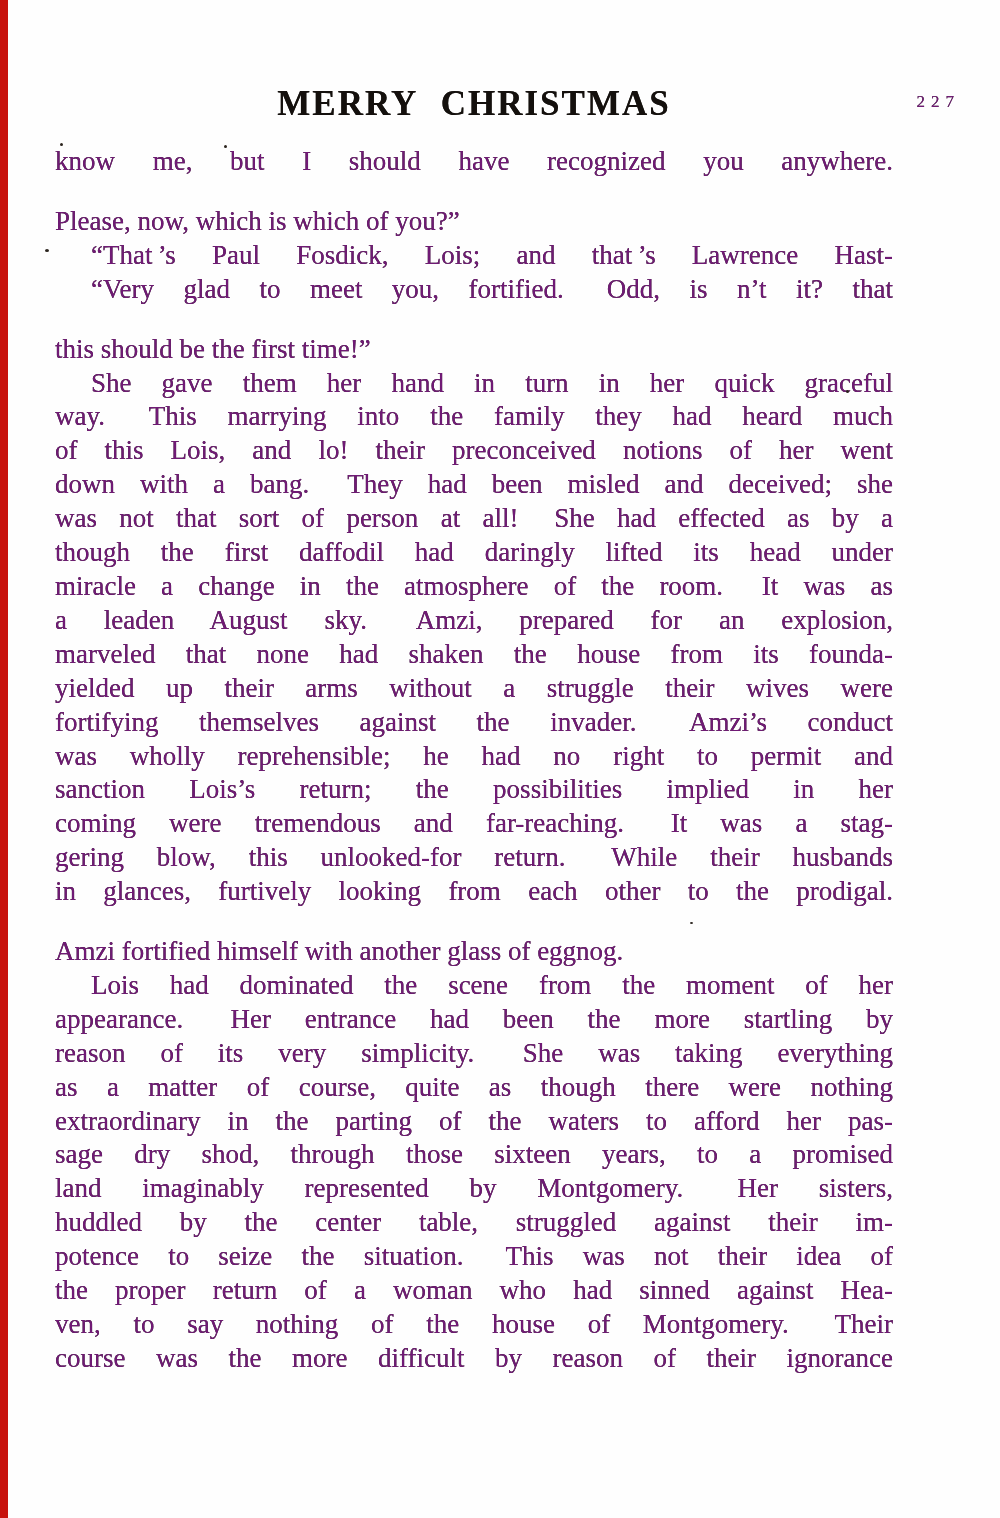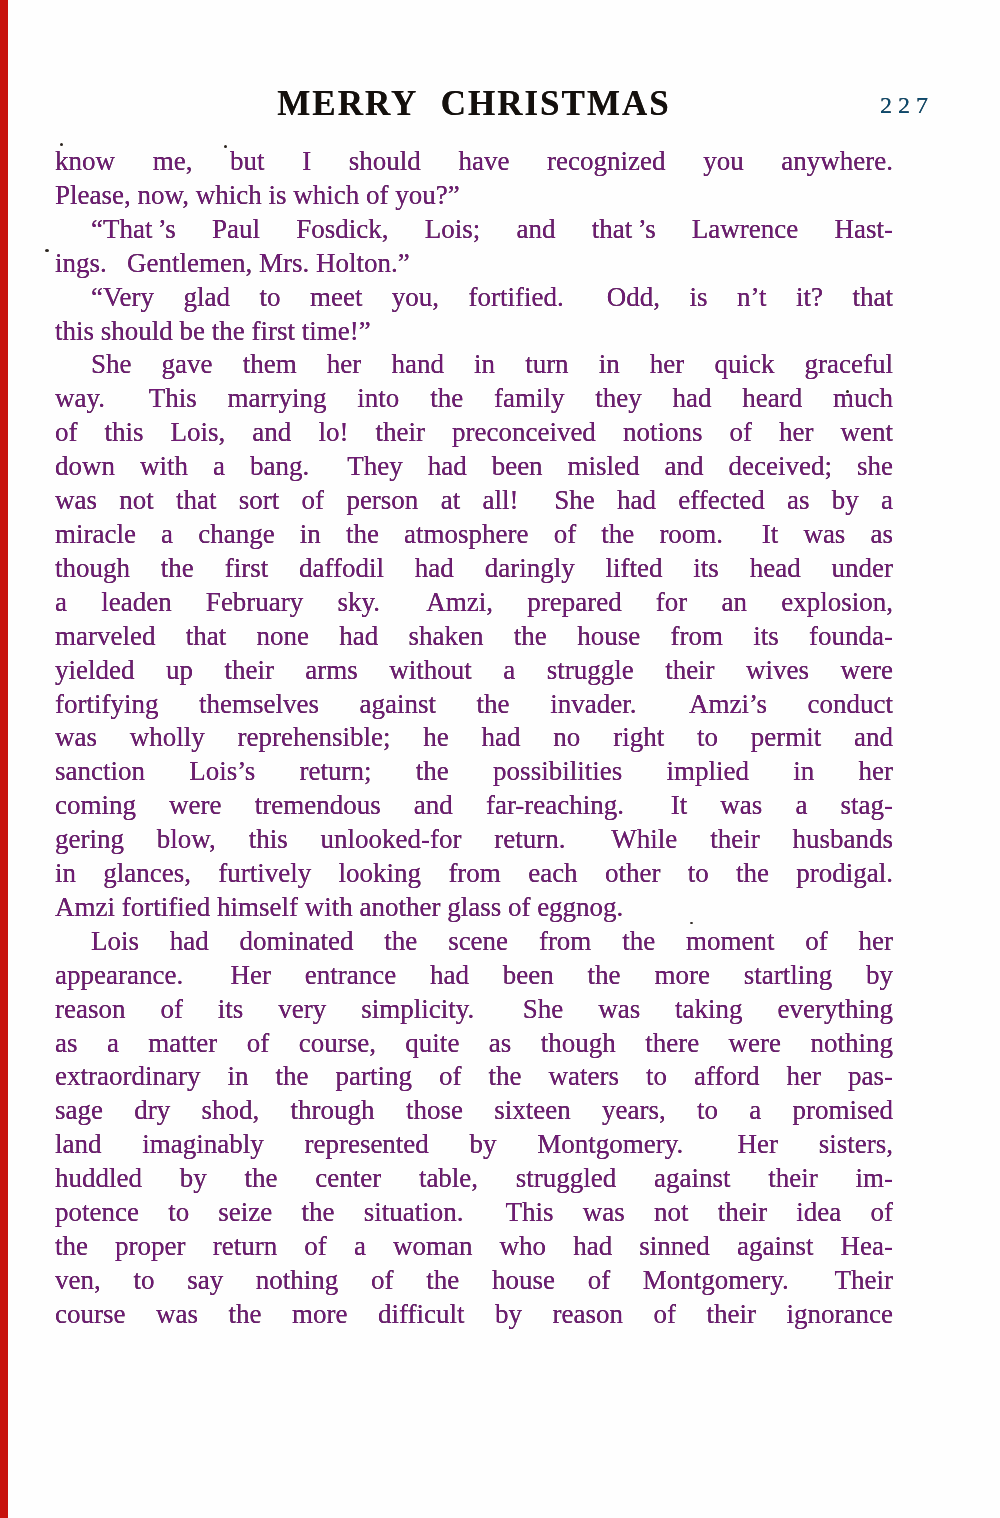--- a/index.html
+++ b/index.html
@@ -28,41 +28,41 @@
     font-size: 35px;
     font-weight: 700;
     letter-spacing: 2px;
     word-spacing: 13px;
     color: #14100d;
     text-shadow: 0 0 0.6px rgba(20,16,13,0.85);
     white-space: nowrap;
   }
   .page-number {
     position: absolute;
-    right: 98px; top: 92px;
-    font-size: 24px;
+    right: 72px; top: 92px;
+    font-size: 17px;
     letter-spacing: 6px;
-    color: #0c4a6e;
+    color: #701a75;
     font-feature-settings: "onum" 1;
     text-shadow: 0 0 0.5px rgba(20,16,13,0.8);
   }
   .body-text {
     position: absolute;
     left: 55px; top: 145px;
     width: 838px;
     font-size: 27px;
     line-height: 33.9px;
     color: #171310;
     text-shadow: 0 0 0.55px rgba(23,19,16,0.9);
   }
   .line {
     text-align: justify;
     text-align-last: justify;
   }
-  .line.endline { text-align-last: left; }
+  .line.endline { text-align-last: left; margin-top: 26px; }
   .line.indent { text-indent: 36px; }
   .speck {
     position: absolute;
     background: #2b241e;
     border-radius: 50%;
   }
 </style>
 </head>
 <body>
 
@@ -72,31 +72,30 @@
   <div class="header">
     <span class="running-title">MERRY CHRISTMAS</span>
   </div>
 
   <div class="page-number">227</div>
 
   <div class="body-text" style="color: #701a75;">
       <div class="line">know me, but I should have recognized you anywhere.</div>
       <div class="line endline">Please, now, which is which of you?”</div>
       <div class="line indent">“That ’s Paul Fosdick, Lois; and that ’s Lawrence Hast-</div>
-      <div class="line endline">ings.  Gentlemen, Mrs. Holton.”</div>
       <div class="line indent">“Very glad to meet you, fortified.  Odd, is n’t it? that</div>
       <div class="line endline">this should be the first time!”</div>
       <div class="line indent">She gave them her hand in turn in her quick graceful</div>
       <div class="line">way.  This marrying into the family they had heard much</div>
       <div class="line">of this Lois, and lo! their preconceived notions of her went</div>
       <div class="line">down with a bang.  They had been misled and deceived; she</div>
       <div class="line">was not that sort of person at all!  She had effected as by a</div>
+      <div class="line">though the first daffodil had daringly lifted its head under</div>
       <div class="line">miracle a change in the atmosphere of the room.  It was as</div>
-      <div class="line">though the first daffodil had daringly lifted its head under</div>
-      <div class="line">a leaden February sky.  Amzi, prepared for an explosion,</div>
+      <div class="line">a leaden August sky.  Amzi, prepared for an explosion,</div>
       <div class="line">marveled that none had shaken the house from its founda-</div>
       <div class="line">yielded up their arms without a struggle their wives were</div>
       <div class="line">fortifying themselves against the invader.  Amzi’s conduct</div>
       <div class="line">was wholly reprehensible; he had no right to permit and</div>
       <div class="line">sanction Lois’s return; the possibilities implied in her</div>
       <div class="line">coming were tremendous and far-reaching.  It was a stag-</div>
       <div class="line">gering blow, this unlooked-for return.  While their husbands</div>
       <div class="line">in glances, furtively looking from each other to the prodigal.</div>
       <div class="line endline">Amzi fortified himself with another glass of eggnog.</div>
       <div class="line indent">Lois had dominated the scene from the moment of her</div>

